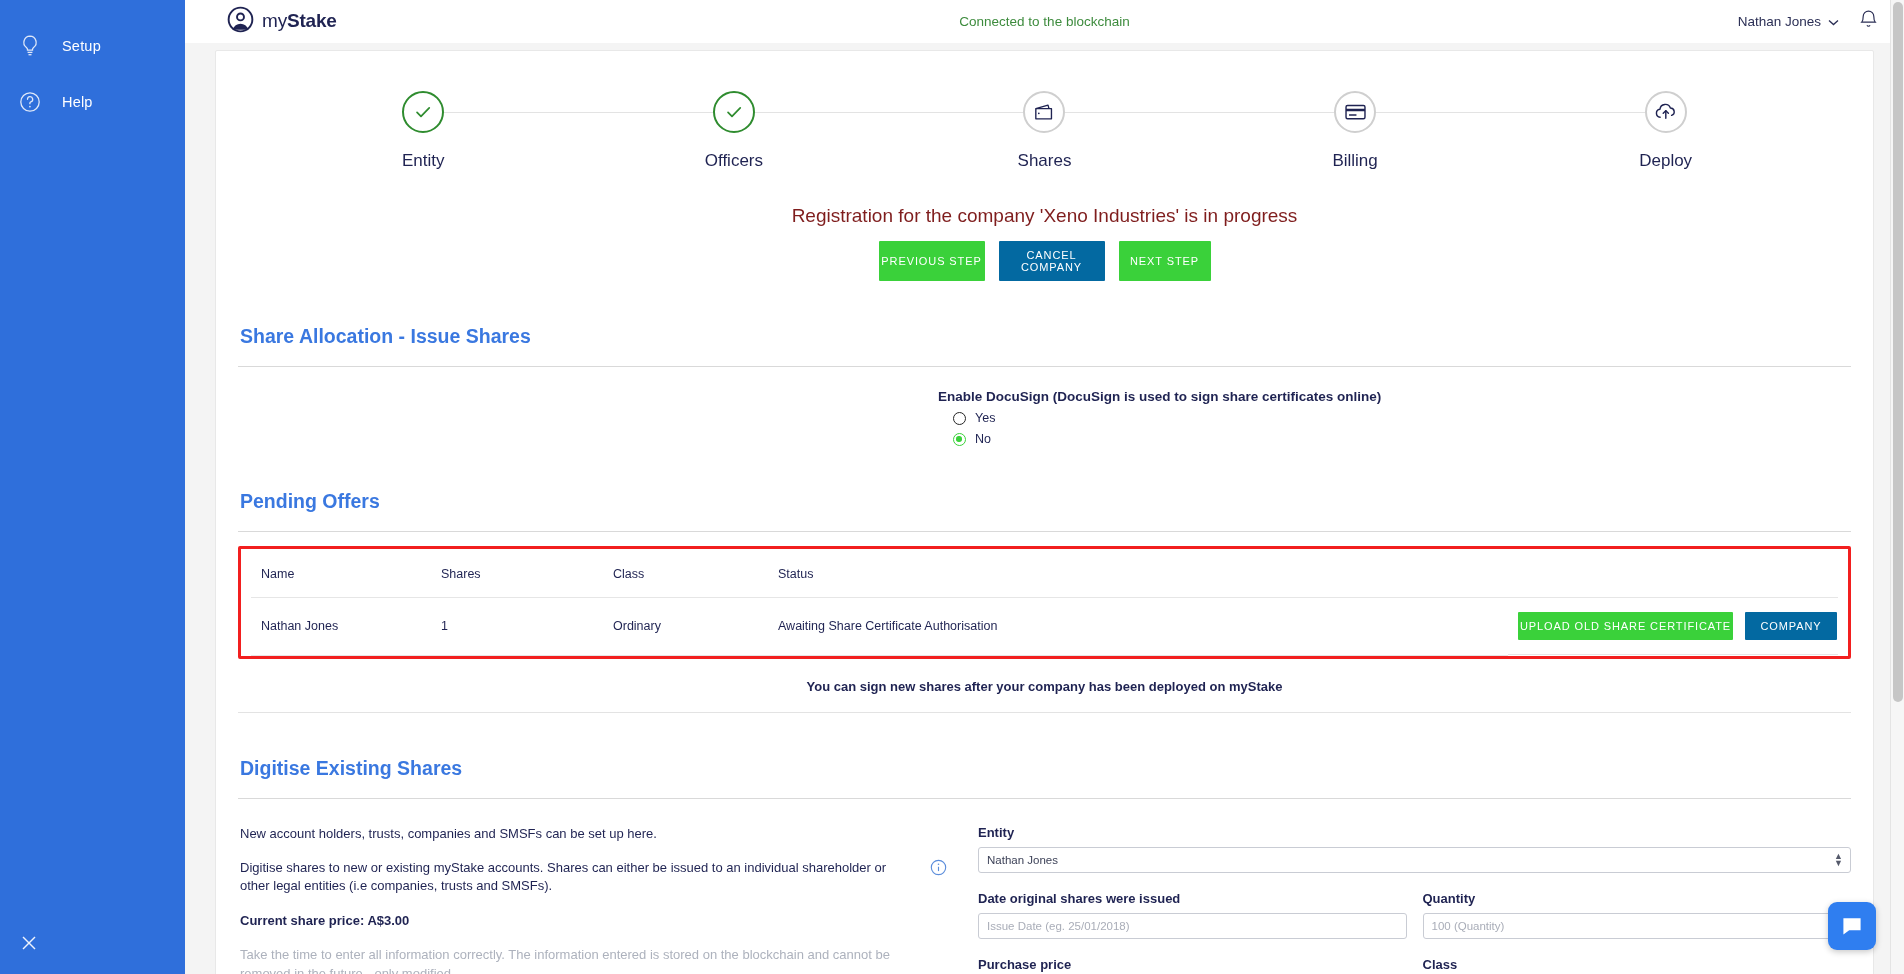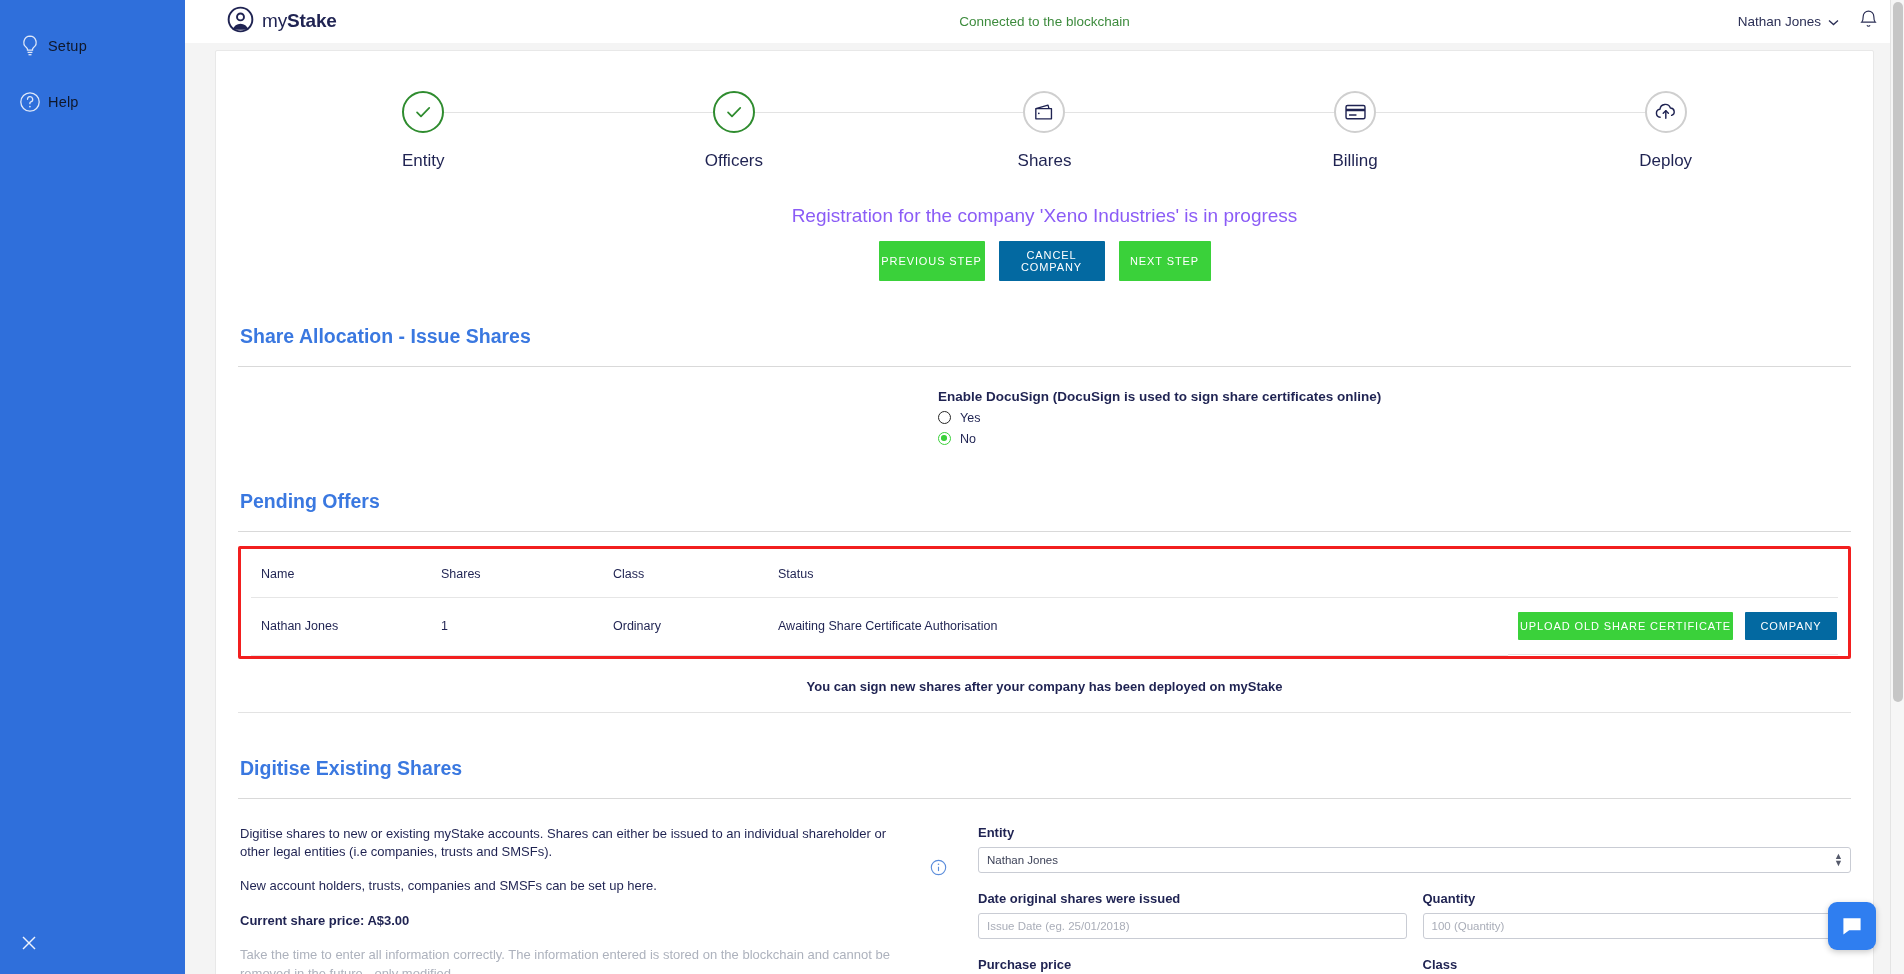--- a/index.html
+++ b/index.html
@@ -28,21 +28,22 @@
   }
   .side-icon {
     width: 36px; height: 36px;
     display: flex; align-items: center; justify-content: center;
     flex: 0 0 36px;
   }
   .side-icon svg { display: block; }
   .side-label {
     font-size: 14.5px;
     letter-spacing: .2px;
-    color: #0f172a;
+    margin-left: 14px;
+    color: #ffffff;
   }
   .side-close {
     position: absolute;
     left: 14px; bottom: 16px;
     width: 30px; height: 30px;
     display: flex; align-items: center; justify-content: center;
     cursor: pointer;
   }
 
   
@@ -145,21 +146,21 @@
     background: #e3e3e3;
     z-index: 1;
   }
   .step:last-child::after { display: none; }
 
   
   .reg-msg {
     text-align: center;
     margin-top: 34px;
     font-size: 19px;
-    color: #8b5cf6;
+    color: #7f1d1d;
   }
   .btn-row {
     display: flex; justify-content: center; gap: 14px;
     margin-top: 14px;
   }
   .btn {
     border: none;
     color: #ffffff;
     font-size: 11px;
     letter-spacing: .9px;
@@ -194,23 +195,24 @@
   .docusign {
     margin-top: 22px;
     padding-left: 700px;
   }
   .docusign .q {
     font-size: 13.5px;
     font-weight: 700;
     color: #1f2352;
   }
   .radio-row {
-    display: flex; align-items: flex-start;
+    display: flex; align-items: flex-end;
     margin-top: 7px;
     cursor: pointer;
+    margin-left: 15px;
   }
   .radio {
     width: 13px; height: 13px;
     border-radius: 50%;
     border: 1.6px solid #262626;
     background: #fff;
     display: inline-block;
     position: relative;
     flex: 0 0 13px;
   }
@@ -538,22 +540,22 @@
     </div>
 
     <div class="notice">You can sign new shares after your company has been deployed on myStake</div>
     <div class="rule thin"></div>
 
     <div class="section-title">Digitise Existing Shares</div>
     <div class="rule"></div>
 
     <div class="digi-body">
       <div class="digi-left">
+        <p>New account holders, trusts, companies and SMSFs can be set up here.</p>
         <p>Digitise shares to new or existing myStake accounts. Shares can either be issued to an individual shareholder or other legal entities (i.e companies, trusts and SMSFs).</p>
-        <p>New account holders, trusts, companies and SMSFs can be set up here.</p>
         <p class="bold">Current share price: A$3.00</p>
         <p class="muted">Take the time to enter all information correctly. The information entered is stored on the blockchain and cannot be removed in the future - only modified.</p>
       </div>
 
       <div class="info-icon-wrap">
         <svg width="17" height="17" viewBox="0 0 18 18" fill="none" stroke="#5b8ddb" stroke-width="1.2">
           <circle cx="9" cy="9" r="7.6"></circle>
           <line x1="9" y1="8.2" x2="9" y2="12.8"></line>
           <circle cx="9" cy="5.6" r=".85" fill="#5b8ddb" stroke="none"></circle>
         </svg>

